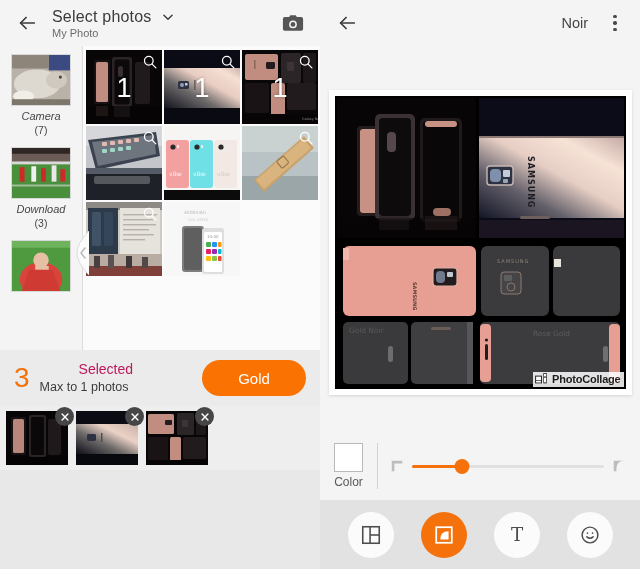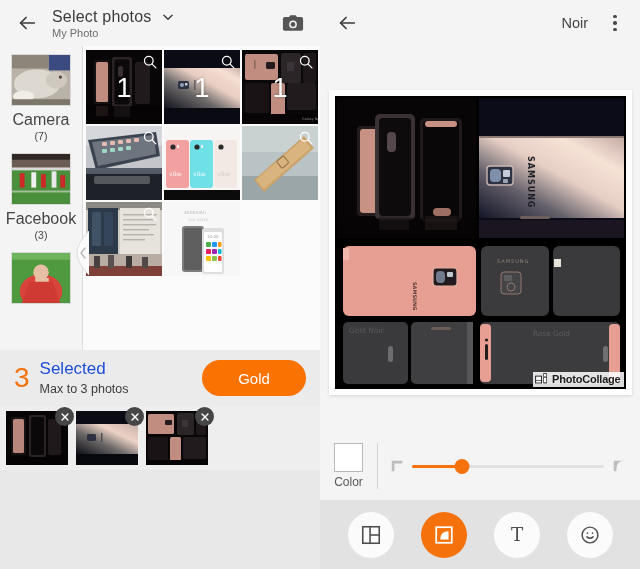--- a/index.html
+++ b/index.html
@@ -52,21 +52,21 @@
     display: flex; flex-direction: column; align-items: center;
     margin-bottom: 10px; cursor: pointer;
   }
   .album-thumb {
     width: 60px; height: 52px;
     border: 1px solid #d8d8d8;
     background: #ccc;
     position: relative; overflow: hidden;
   }
   .album.selected .album-thumb { border: 3px solid #F5710C; }
-  .album-name { font-size: 16px; color: #454545; margin-top: 4px; line-height: 1.25; text-align:right;}
+  .album-name { font-size: 11px; color: #454545; margin-top: 4px; line-height: 1.25; text-align:right;font-style:italic;}
   .album-count { font-size: 10.5px; color: #454545; line-height: 1.25;}
   .album.selected .album-name, .album.selected .album-count { color: #F5710C; }
 
   
   .divider {
     position: absolute; left: 82px; top: 0; bottom: 0;
     width: 1px; background: #dcdcdc; z-index: 5;
   }
   .handle {
     position: absolute; left: 76px; top: 185px;
@@ -101,21 +101,21 @@
 
   
   .sel-bar {
     flex: 0 0 56px; height: 56px;
     background: #ebebeb;
     display: flex; align-items: center;
     padding: 0 14px 0 14px;
   }
   .big-count { font-size: 28px; color: #F5710C; font-weight: 300; line-height: 1; }
   .sel-texts { margin-left: 10px; }
-  .sel-lab { font-size: 17px; color: #1d4ed8; line-height: 1.35; }
+  .sel-lab { font-size: 14px; color: #be185d; line-height: 1.35; margin-left: 39px; }
   .sel-max { font-size: 12.5px; color: #3c3c3c; line-height: 1.35; }
   .next-btn {
     margin-left: auto;
     background: #FA7201; color: #fff;
     border: none; border-radius: 22px;
     width: 104px; height: 36px;
     font-size: 15px; font-family: "Liberation Sans", sans-serif;
     cursor: pointer;
   }
 
@@ -284,21 +284,21 @@
               <rect x="0" y="0" width="60" height="6" fill="#2e2724"></rect>
               <rect x="0" y="14" width="60" height="3" fill="#d9d9d9"></rect>
               <rect x="0" y="38" width="60" height="2" fill="#eaeaea" opacity=".55"></rect>
               <rect x="8" y="20" width="5" height="15" fill="#cc2a28"></rect>
               <rect x="20" y="19" width="5" height="16" fill="#f0f0f0"></rect>
               <rect x="30" y="21" width="5" height="14" fill="#cc2a28"></rect>
               <rect x="41" y="18" width="5" height="17" fill="#e8e8e8"></rect>
               <rect x="50" y="22" width="5" height="13" fill="#cc2a28"></rect>
             </svg>
           </div>
-          <div class="album-name">Facebook</div>
+          <div class="album-name">Download</div>
           <div class="album-count">(3)</div>
         </div>
 
         <div class="album">
           <div class="album-thumb">
             <svg class="img" viewBox="0 0 60 52" preserveAspectRatio="none">
               <rect width="60" height="52" fill="#4f9a3e"></rect>
               <ellipse cx="30" cy="40" rx="22" ry="18" fill="#d8443c"></ellipse>
               <circle cx="30" cy="20" r="8" fill="#e7bfa4"></circle>
               <rect x="24" y="26" width="14" height="10" fill="#e7bfa4"></rect>
@@ -519,21 +519,21 @@
           </div>
 
         </div>
       </div>
     </div>
 
     <div class="sel-bar">
       <div class="big-count">3</div>
       <div class="sel-texts">
         <div class="sel-lab">Selected</div>
-        <div class="sel-max">Max to 3 photos</div>
+        <div class="sel-max">Max to 1 photos</div>
       </div>
       <button class="next-btn">Gold</button>
     </div>
 
     <div class="strip">
 
       <div class="chip">
         <div class="chip-img">
           <svg class="img" viewBox="0 0 62 54" preserveAspectRatio="none">
             <rect width="62" height="54" fill="#070506"></rect>

